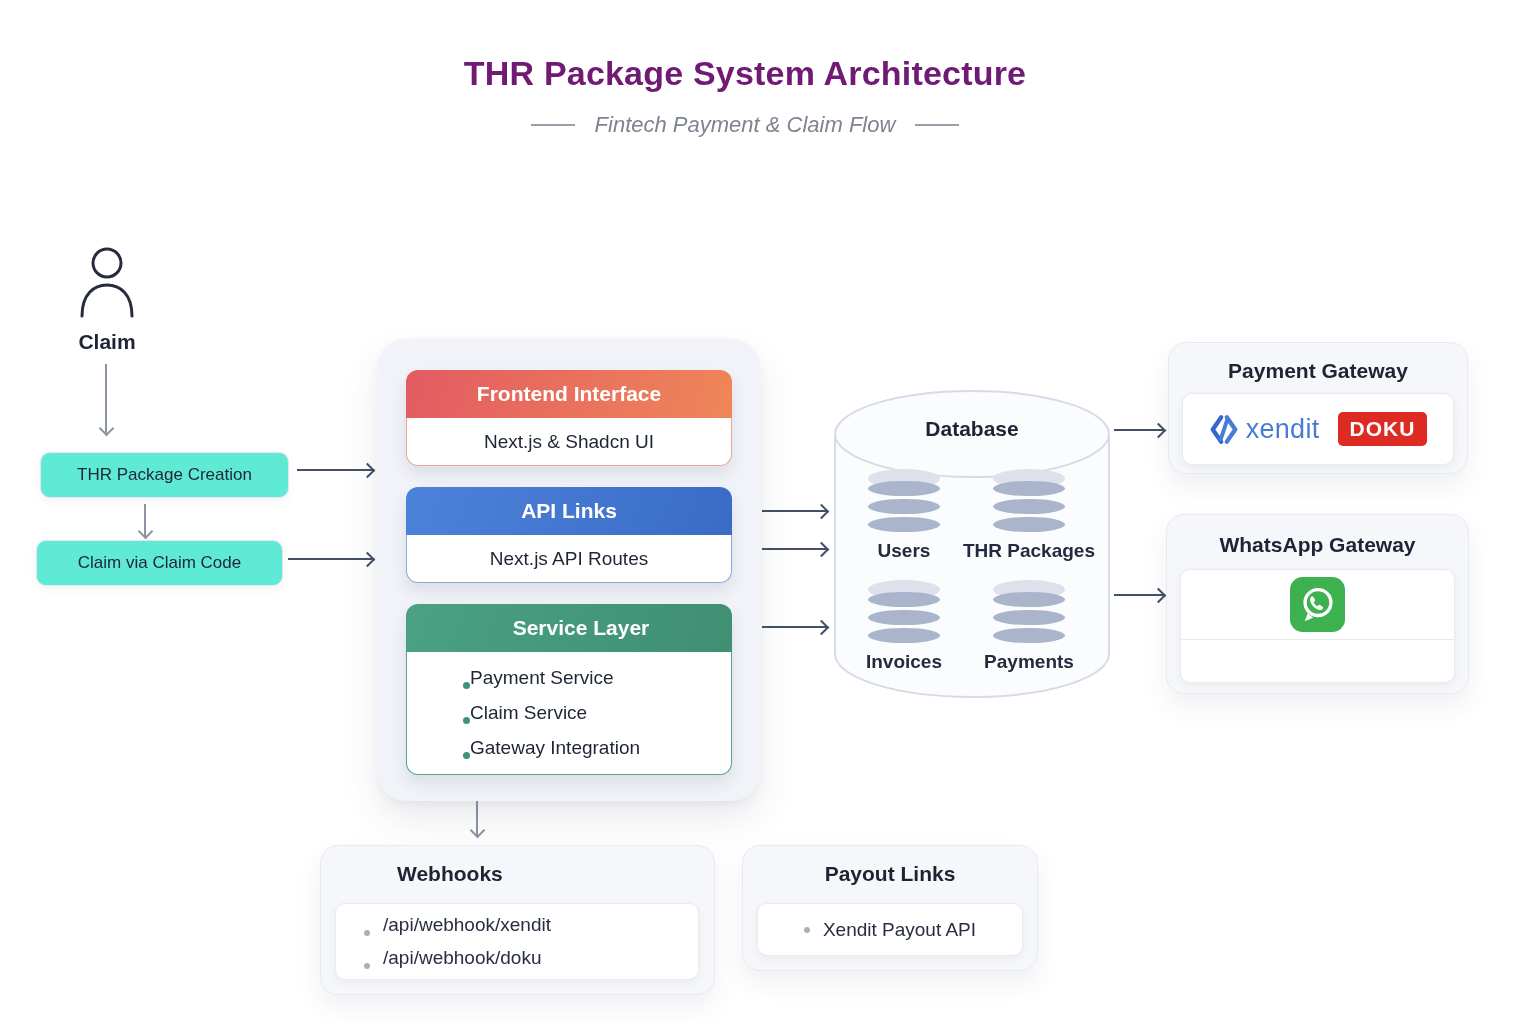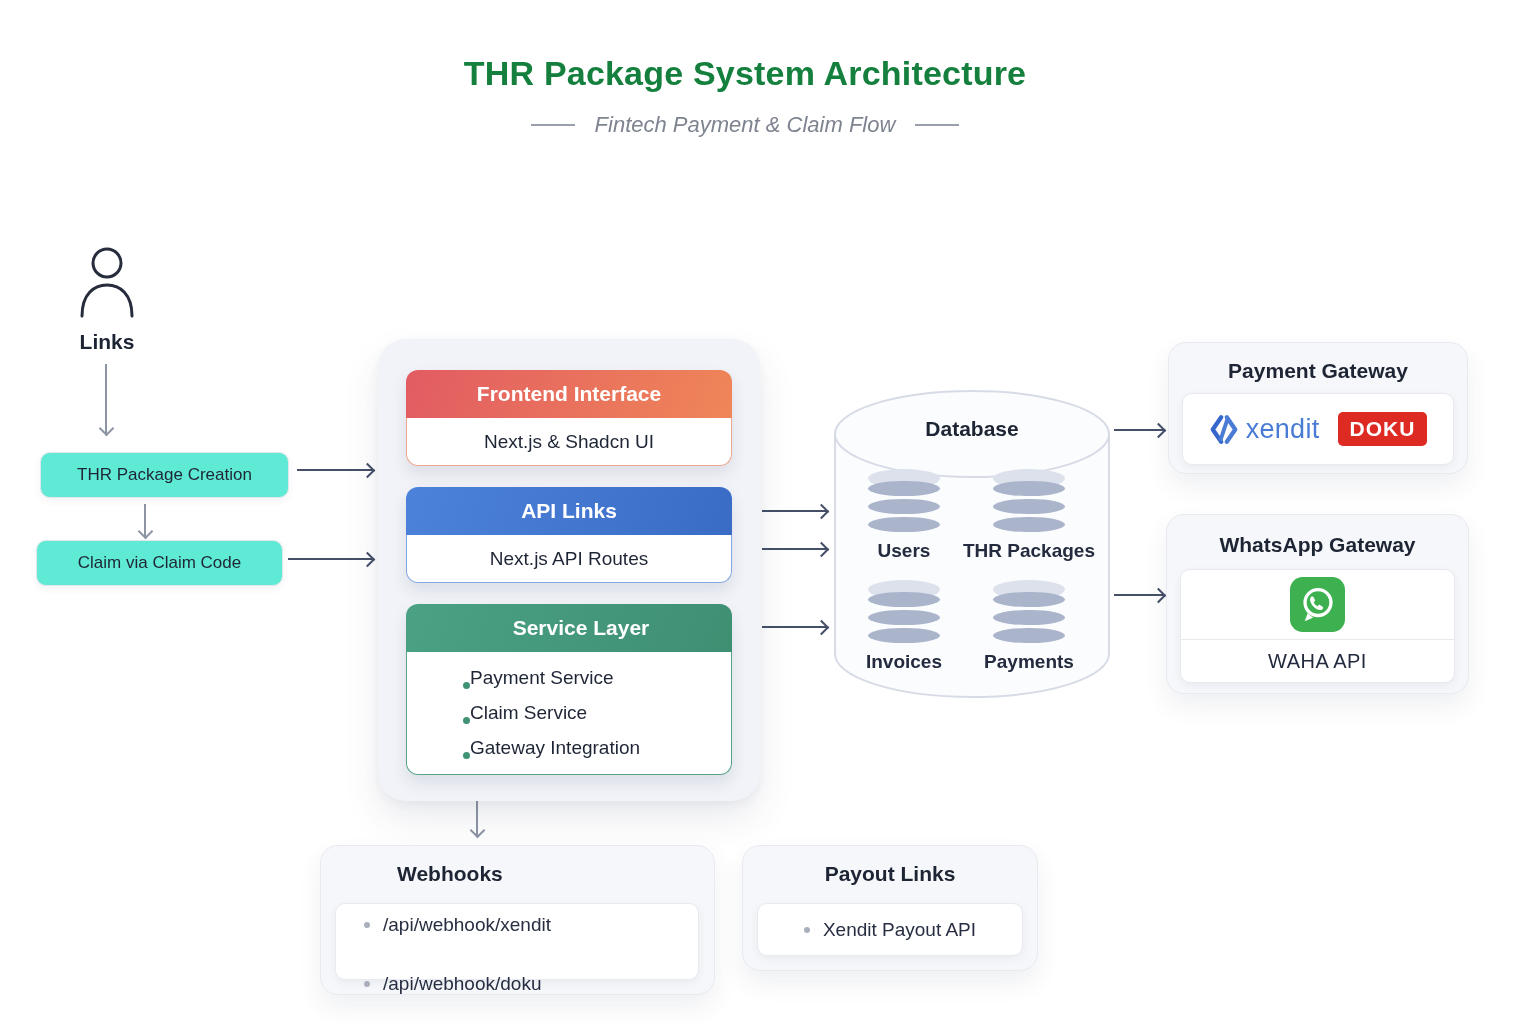--- a/index.html
+++ b/index.html
@@ -3,21 +3,21 @@
 <meta charset="utf-8">
 <style>
   html,body { margin:0; padding:0; background:#ffffff; }
   .canvas {
     position:relative; width:1536px; height:1024px; background:#ffffff;
     font-family:"Liberation Sans", sans-serif; color:#232a3e; overflow:hidden;
   }
   
   .page-title {
     position:absolute; left:0; top:54px; width:1490px; text-align:center;
-    font-size:34px; font-weight:bold; color:#15803d; letter-spacing:.2px;
+    font-size:34px; font-weight:bold; color:#701a75; letter-spacing:.2px;
   }
   .subtitle-row {
     position:absolute; left:0; top:112px; width:1490px;
     display:flex; align-items:center; justify-content:center; gap:20px;
   }
   .subtitle-dash { width:44px; height:2px; background:#9aa0ab; }
   .subtitle-text { font-size:22px; font-style:italic; color:#7d838f; font-weight:500; }
 
   
   .h-arrow { position:absolute; height:2px; background:currentColor; }
@@ -131,22 +131,22 @@
     border-bottom:1px solid #e8eaee; }
   #wa-api-row { height:42px; display:flex; align-items:center; justify-content:center;
     font-size:20px; color:#222a3e; letter-spacing:.5px; }
 
   #panel-webhooks { left:320px; top:845px; width:393px; height:148px; }
   #webhooks-title { position:absolute; left:76px; top:16px; font-size:21px;
     font-weight:bold; color:#1d2433; }
   #webhooks-inner { left:14px; top:57px; width:364px; height:77px;
     display:flex; flex-direction:column; justify-content:center; gap:11px;
     padding-left:28px; box-sizing:border-box; }
-  .endpoint-row { display:flex; align-items:center; gap:13px; font-size:19px;
-    color:#272e42;margin-top:26px; }
+  .endpoint-row { display:flex; align-items:flex-end; gap:13px; font-size:19px;
+    color:#272e42; }
 
   #panel-payout { left:742px; top:845px; width:294px; height:124px; }
   #panel-payout .panel-title { top:16px; }
   #payout-inner { left:14px; top:57px; width:264px; height:51px;
     display:flex; align-items:center; justify-content:center; gap:13px;
     font-size:19px; color:#272e42; }
 
   
   #a-user-down   { left:105px; top:364px; height:70px; }
   #a-thr-right   { left:297px; top:469px; width:76px; }
@@ -170,21 +170,21 @@
     <span class="subtitle-text">Fintech Payment &amp; Claim Flow</span>
     <span class="subtitle-dash"></span>
   </div>
 
   <div id="user-icon">
     <svg width="64" height="80" viewBox="0 0 64 80">
       <circle cx="32" cy="19" r="14" fill="none" stroke="#262c3c" stroke-width="3"></circle>
       <path d="M7 72 C7 50 19 41 32 41 C45 41 57 50 57 72" fill="none" stroke="#262c3c" stroke-width="3" stroke-linecap="round"></path>
     </svg>
   </div>
-  <div id="user-label">Links</div>
+  <div id="user-label">Claim</div>
 
   <div class="v-arrow arrow-light" id="a-user-down"></div>
   <div class="h-arrow arrow-dark" id="a-thr-right"></div>
   <div class="v-arrow arrow-light" id="a-boxes-down"></div>
   <div class="h-arrow arrow-dark" id="a-claim-right"></div>
   <div class="h-arrow arrow-dark" id="a-db1"></div>
   <div class="h-arrow arrow-dark" id="a-db2"></div>
   <div class="h-arrow arrow-dark" id="a-db3"></div>
   <div class="h-arrow arrow-dark" id="a-pg"></div>
   <div class="h-arrow arrow-dark" id="a-wa"></div>
@@ -277,21 +277,20 @@
     <div class="panel-title">WhatsApp Gateway</div>
     <div class="inner-box" id="wa-inner">
       <div id="wa-icon-row">
         <svg width="55" height="55" viewBox="0 0 56 56">
           <rect x="0" y="0" width="56" height="56" rx="13" fill="#3db04f"></rect>
           <circle cx="28.5" cy="26" r="13.2" fill="none" stroke="#ffffff" stroke-width="3.4"></circle>
           <path d="M18 37 L15 45 L23.5 41.5 Z" fill="#ffffff"></path>
           <path d="M23.4 19.6 c-.9-.2-1.8.3-2.3 1.1 -.5.8-.9 2-.6 3.5 .8 3.5 3.4 6.7 6.5 8.4 2 1.1 3.7 1.3 4.8 1 .9-.3 1.7-1 1.9-2 .1-.5-.1-1-.5-1.3 l-2.7-1.8 c-.5-.3-1.1-.2-1.5.2 l-1 1.1 c-1.7-.9-3.1-2.4-4-4.2 l1.2-1 c.4-.4.5-1 .2-1.5 l-1.6-2.8 c-.2-.4-.6-.7-1.1-.8 z" fill="#ffffff"></path>
         </svg>
       </div>
-      <div id="wa-api-row">WAHA API</div>
     </div>
   </div>
 
   <div class="panel" id="panel-webhooks">
     <div id="webhooks-title">Webhooks</div>
     <div class="inner-box" id="webhooks-inner">
       <div class="endpoint-row">
         <span class="dot-gray"></span>
         <span>/api/webhook/xendit</span>
       </div>

